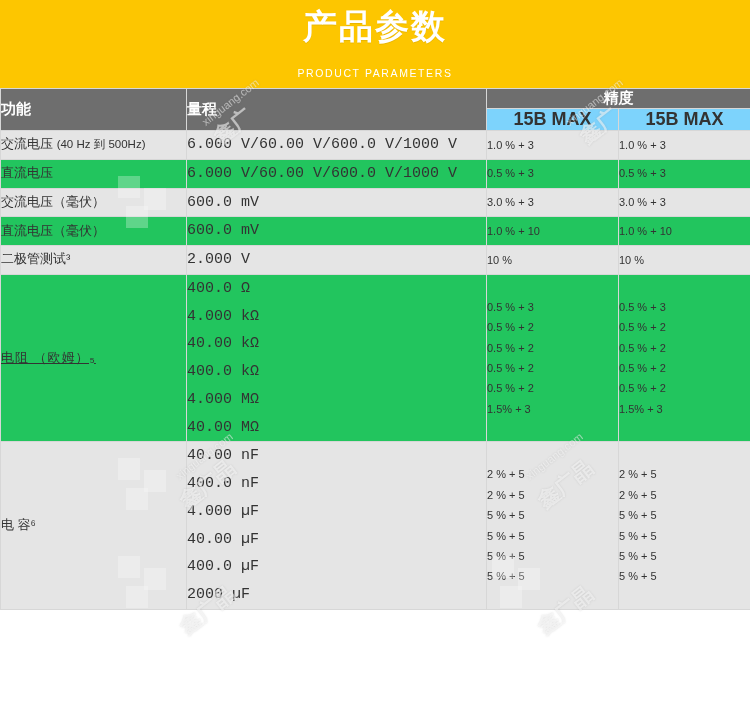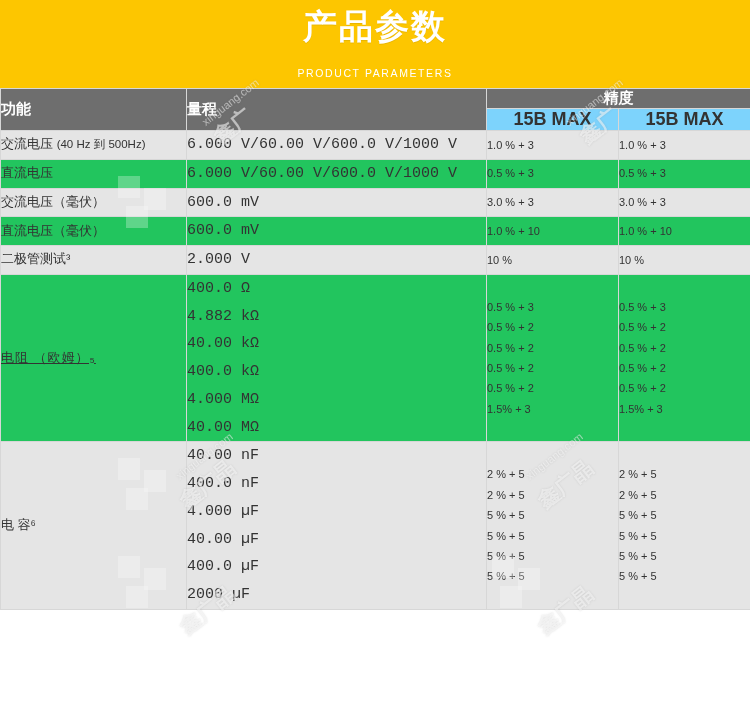--- a/index.html
+++ b/index.html
@@ -241,21 +241,21 @@
         </td>
       </tr>
 
       <tr class="row-white">
         <td class="c-func wide-gap">
           <span>电阻 （欧姆）₅</span>
         </td>
         <td class="c-range">
           <span class="stack">
             <span>400.0 Ω</span>
-            <span>4.882 kΩ</span>
+            <span>4.000 kΩ</span>
             <span>40.00 kΩ</span>
             <span>400.0 kΩ</span>
             <span>4.000 MΩ</span>
             <span>40.00 MΩ</span>
           </span>
         </td>
         <td class="c-acc">
           <span class="stack">
             <span>0.5 % + 3</span>
             <span>0.5 % + 2</span>

